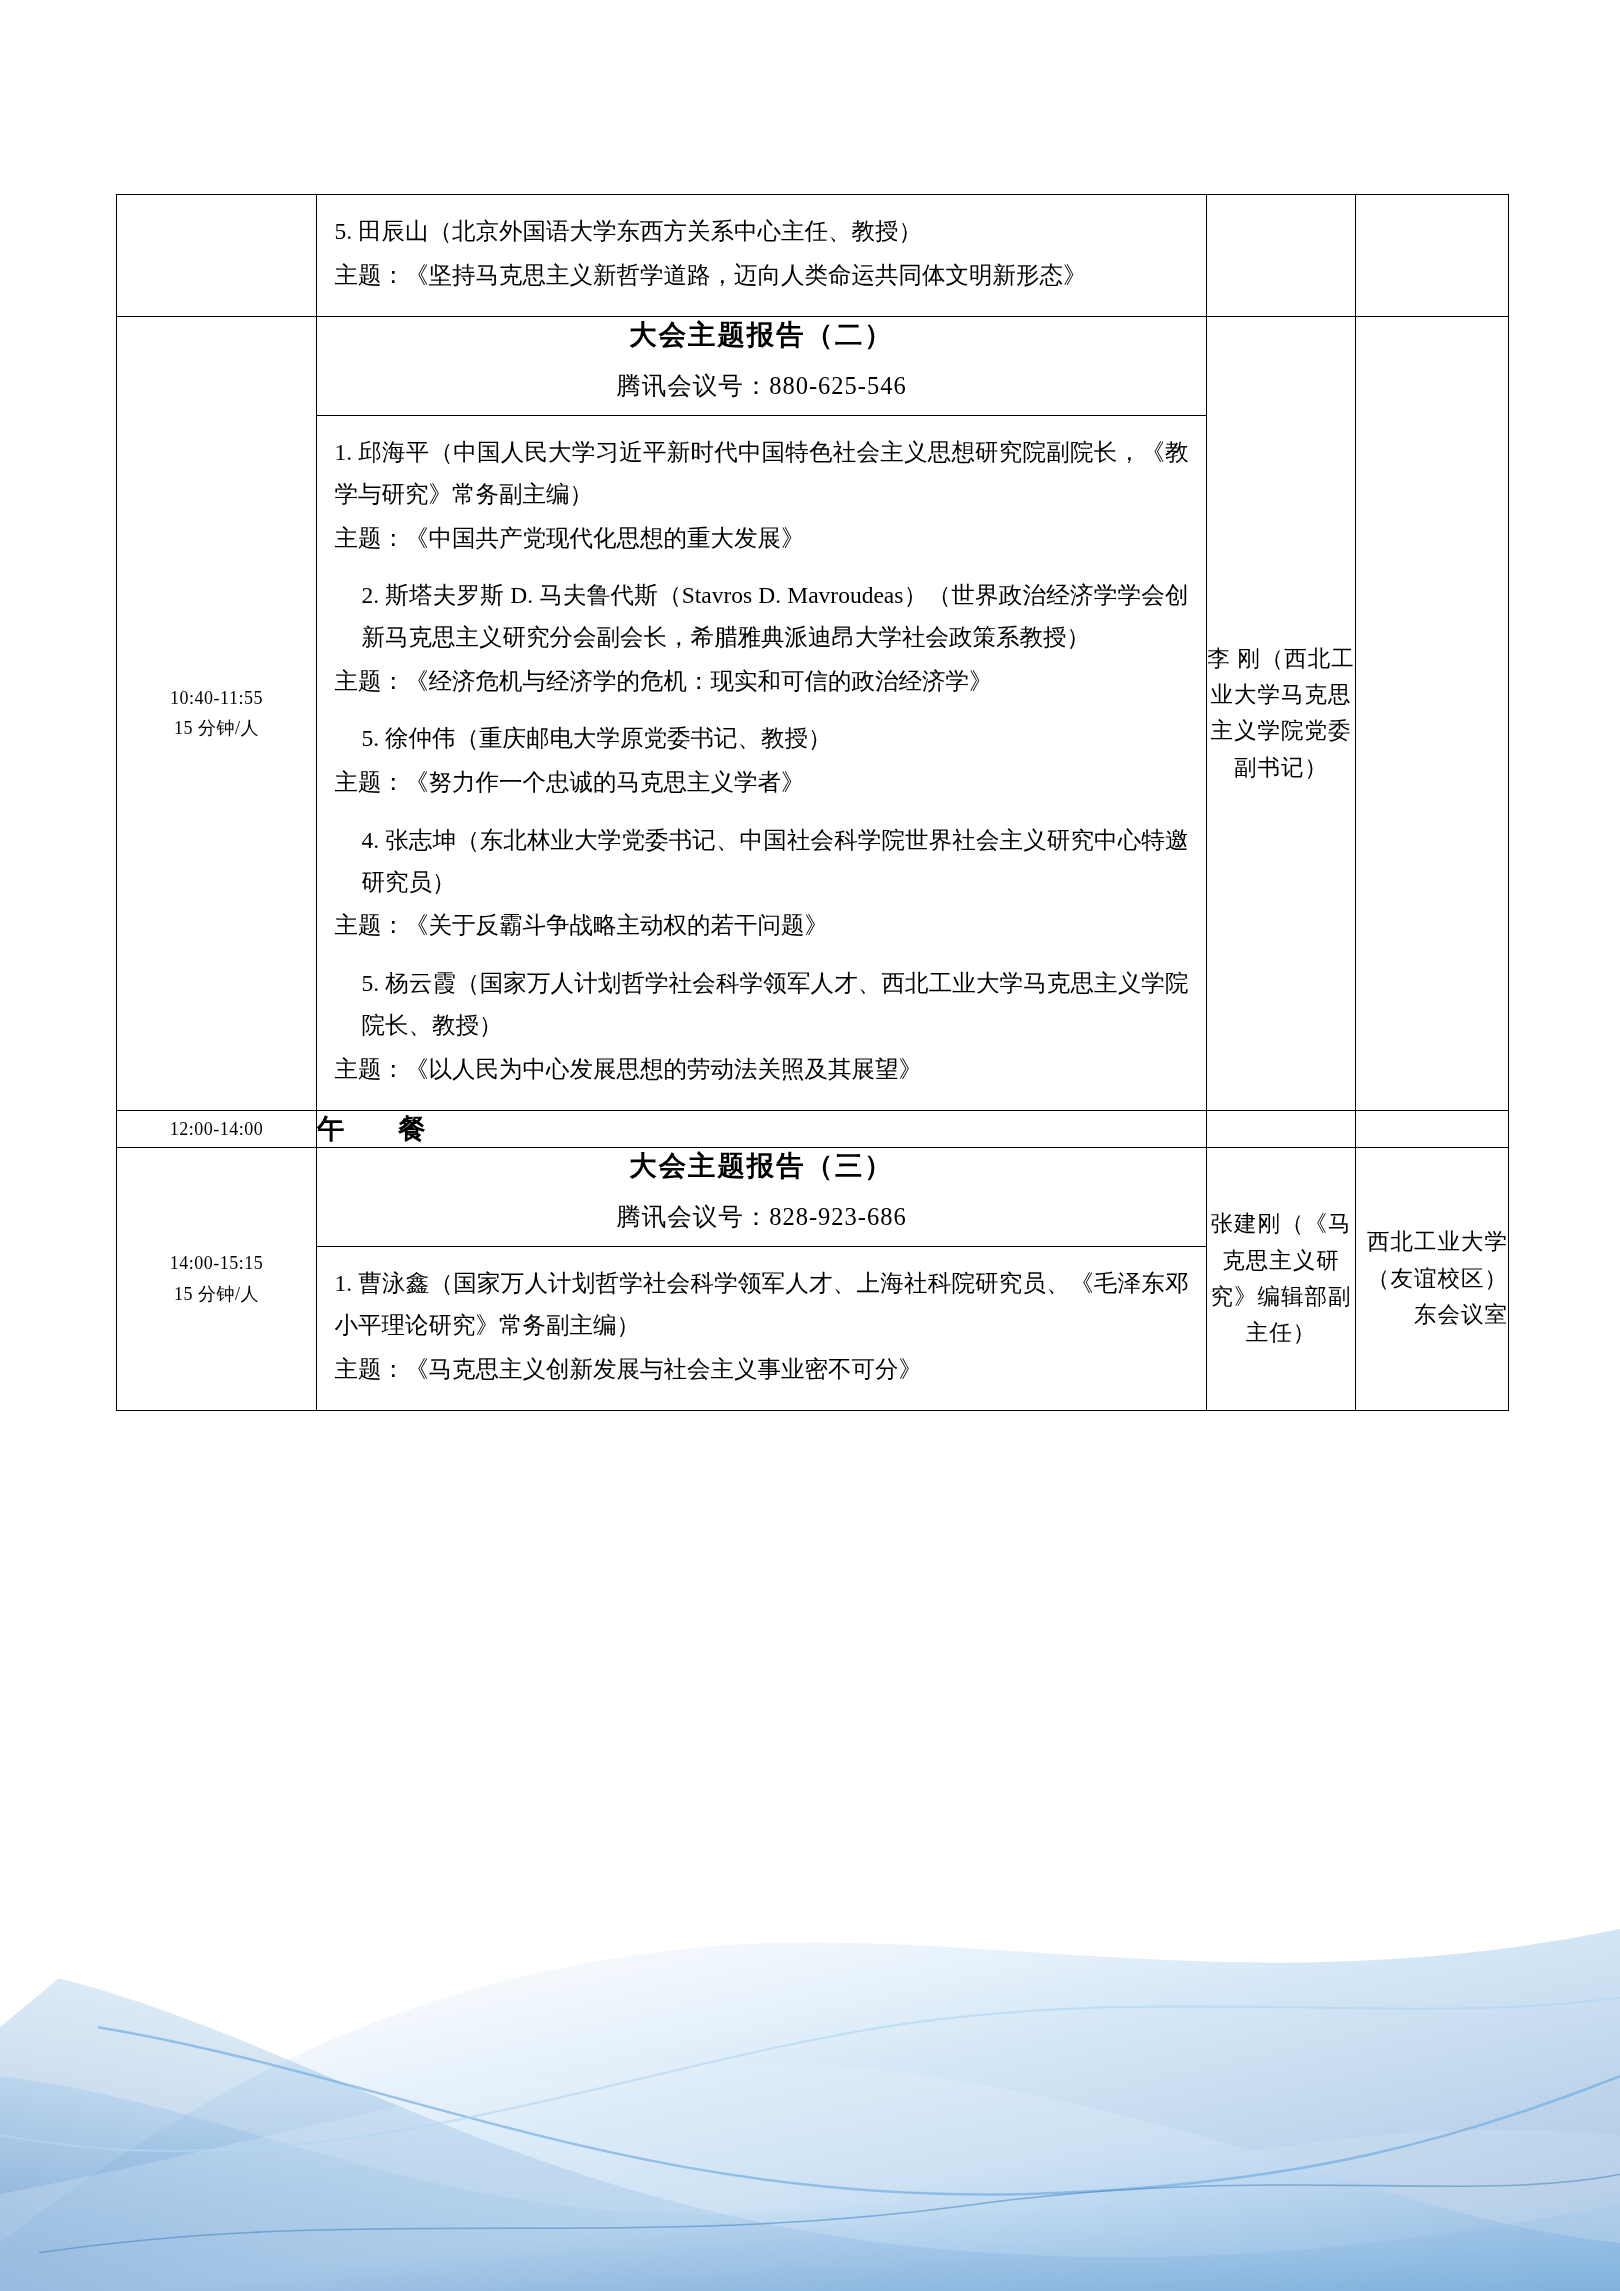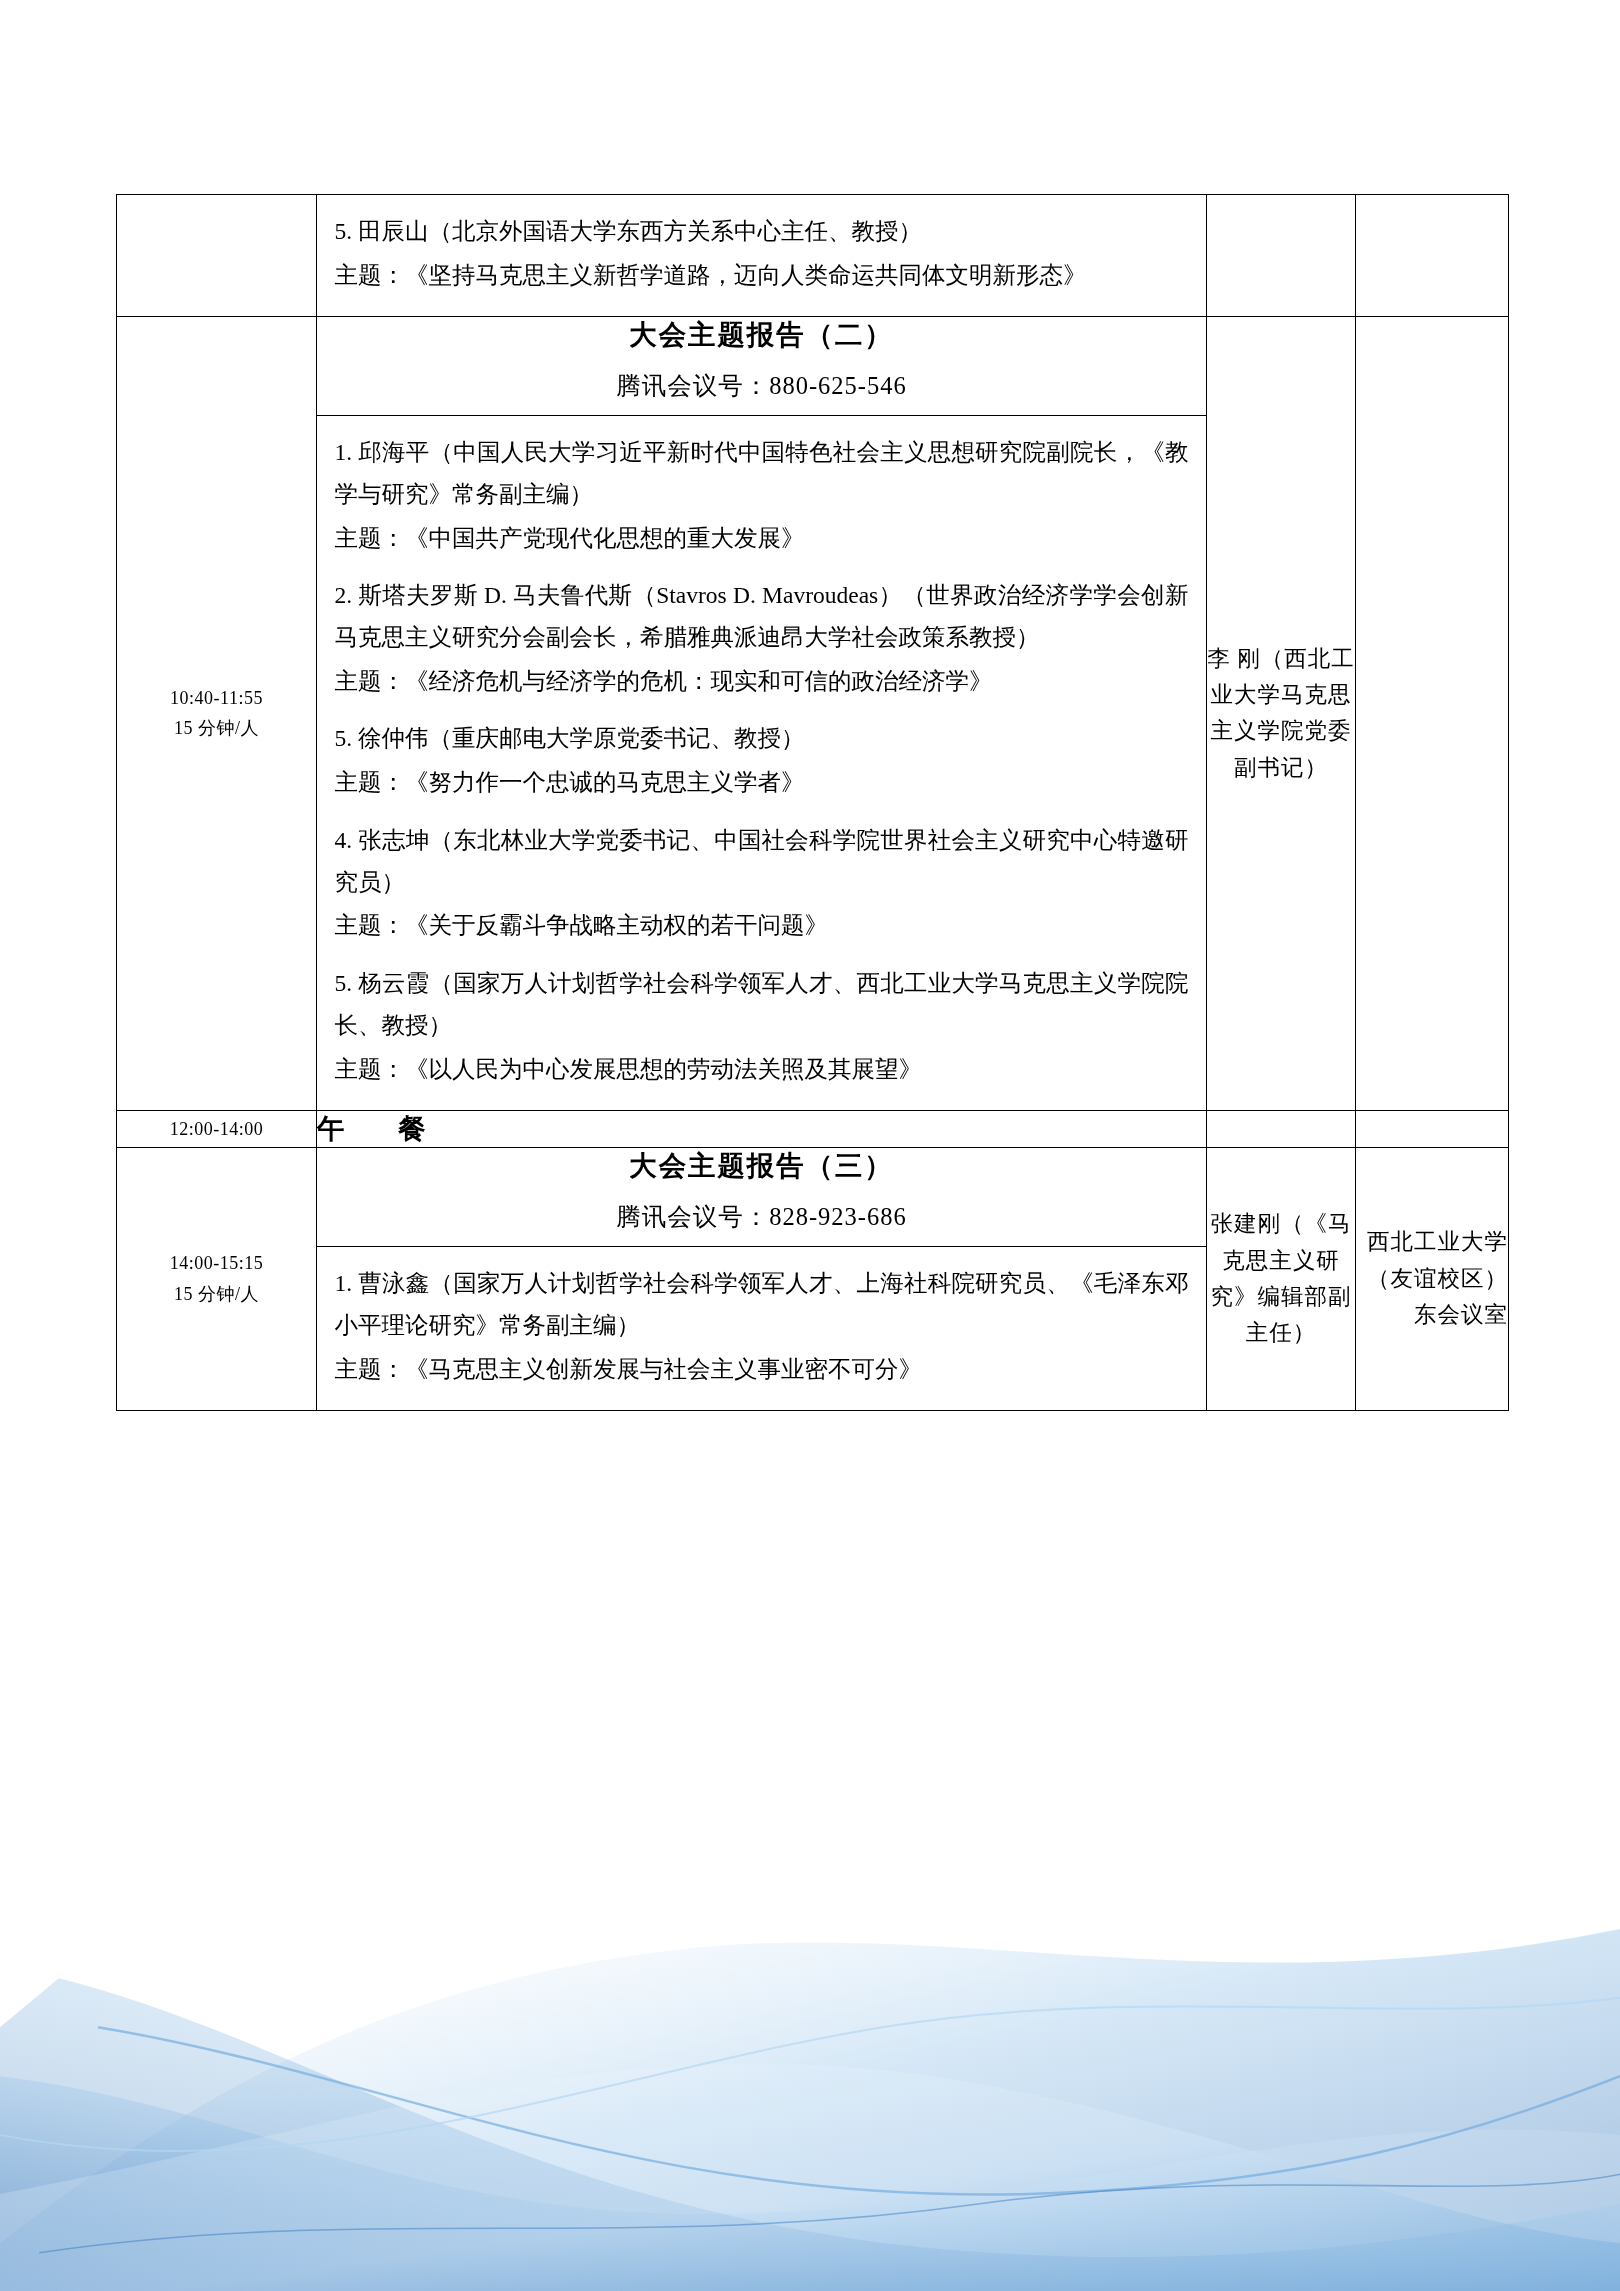--- a/index.html
+++ b/index.html
@@ -80,20 +80,21 @@
   }
   .para {
     font-size: 23.5px;
     line-height: 1.78;
     text-indent: 0;
     margin: 0 0 2px 0;
     text-align: justify;
   }
   .para.gap {
     margin-top: 15.7px;
+    margin-left: 27px;
   }
   .para.cont {
     margin-top: 0;
   }
   .session-head {
     text-align: center;
     padding: 25.5px 9.8px 9.8px 9.8px;
   }
   .session-title {
     font-size: 27.4px;

